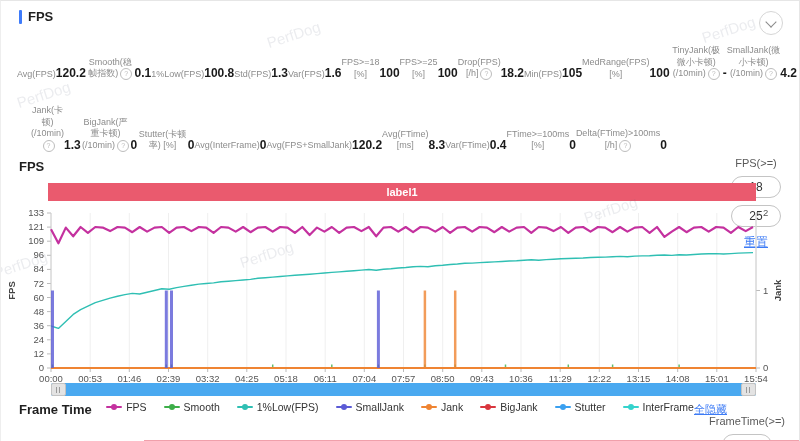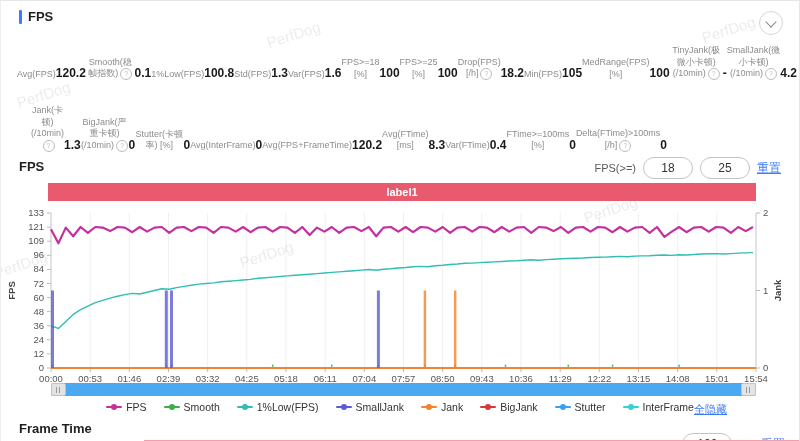--- a/index.html
+++ b/index.html
@@ -18,21 +18,21 @@
   #row1{top:44px;width:780px;padding:0 10px 0 16px;}
   #row2{top:104px;left:30px;width:636px;}
   .stat{display:flex;flex-direction:row;align-items:flex-end;text-align:center;}
   .stat .lbl{font-size:9px;color:#8c8c8c;line-height:1.3;white-space:pre-line;}
   .stat .val{font-size:12px;font-weight:bold;color:#1a1a1a;margin-top:6px;}
   .help{display:inline-block;width:10px;height:10px;border:1px solid #bdbdbd;border-radius:50%;
         font-size:7px;line-height:10px;color:#bdbdbd;text-align:center;margin-left:2px;vertical-align:0px;}
   
   .sec-title{position:absolute;left:18px;font-size:13px;font-weight:bold;color:#1f1f1f;}
   
-  .filter{position:absolute;display:flex;align-items:center;gap:7px;font-size:11px;color:#5a5a5a;}
+  .filter{position:absolute;display:flex;align-items:center;gap:7px;font-size:11px;color:#5a5a5a;flex-direction:column;}
   #fps-filter{top:156px;right:18px;}
   .num-input{width:44px;height:18px;border:1px solid #c4c4c4;border-radius:11px;text-align:center;
         font-size:12px;color:#333;font-family:"Liberation Sans",sans-serif;}
   a.lnk{color:#3d7bf5;text-decoration:underline;font-size:12px;cursor:pointer;}
   
   .banner{position:absolute;left:47px;top:182px;width:708px;height:18px;background:#ea5a6e;
         display:flex;align-items:center;justify-content:center;}
   .banner span{color:#fff;font-size:11px;font-weight:bold;text-align:center;}
   
   #chart{position:absolute;left:0;top:203px;}
@@ -48,21 +48,21 @@
   .legend{position:absolute;top:400px;left:120px;right:120px;display:flex;justify-content:center;
         align-items:center;gap:17px;}
   .leg-item{display:flex;align-items:center;gap:4px;cursor:pointer;}
   .leg-mark{position:relative;width:16px;height:8px;}
   .leg-mark .ln{position:absolute;left:0;top:3px;width:16px;height:2px;border-radius:1px;}
   .leg-mark .dt{position:absolute;left:5px;top:1px;width:6px;height:6px;border-radius:50%;}
   .leg-item span.t{font-size:10.5px;color:#333;}
   #hide-all{position:absolute;top:401px;right:72px;font-size:11px;}
   #ft-filter{top:414px;right:14px;}
   #ft-filter .ms{font-size:11px;color:#5a5a5a;margin-top:46px;}
-  #frame-time-title{top:420px;text-align:center;}
+  #frame-time-title{top:401px;text-align:center;}
   .next-banner{position:absolute;left:143px;top:439px;width:657px;height:2px;background:#f0a0ab;}
   
   .wm{position:absolute;font-size:15px;color:rgba(100,110,135,0.13);transform:rotate(-18deg);
         pointer-events:none;user-select:none;}
 </style>
 </head>
 <body>
 
 <div class="card">
 
@@ -139,21 +139,21 @@
       </div>
       <div class="stat">
         <div class="lbl">Stutter(卡顿率) [%]</div>
         <div class="val">0</div>
       </div>
       <div class="stat">
         <div class="lbl">Avg(InterFrame)</div>
         <div class="val">0</div>
       </div>
       <div class="stat">
-        <div class="lbl">Avg(FPS+FrameTime)</div>
+        <div class="lbl">Avg(FPS+SmallJank)</div>
         <div class="val">120.2</div>
       </div>
       <div class="stat">
         <div class="lbl">Avg(FTime) [ms]</div>
         <div class="val">8.3</div>
       </div>
       <div class="stat">
         <div class="lbl">Var(FTime)</div>
         <div class="val">0.4</div>
       </div>

